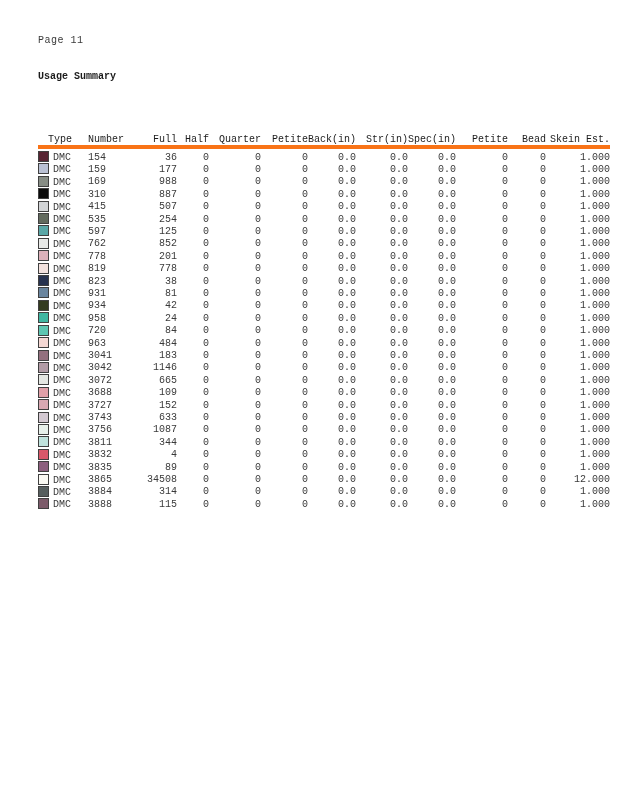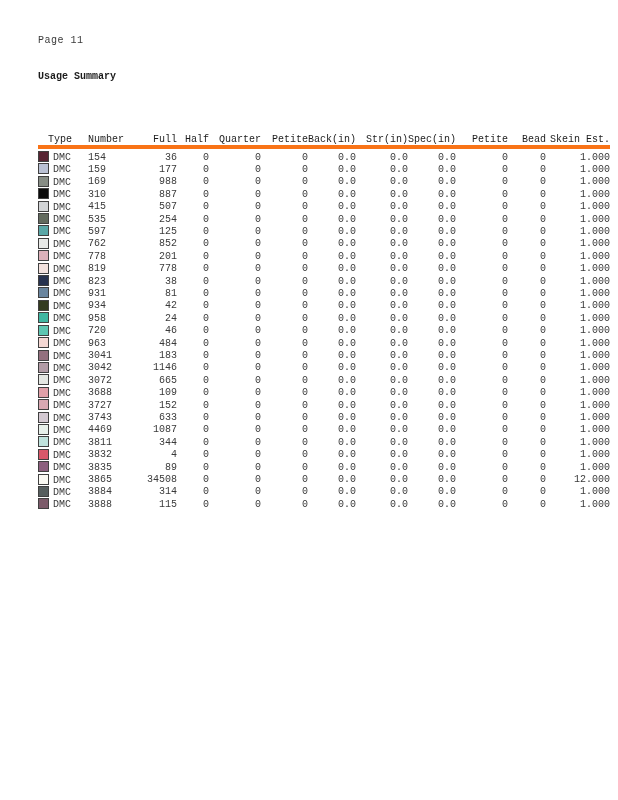--- a/index.html
+++ b/index.html
@@ -277,21 +277,21 @@
           <td class="num">0.0</td>
           <td class="num">0.0</td>
           <td class="num">0.0</td>
           <td class="num">0</td>
           <td class="num">0</td>
           <td class="num">1.000</td>
         </tr>
         <tr>
           <td class="type-cell"><span class="swatch" style="background: rgb(94, 198, 178);"></span><span>DMC</span></td>
           <td>720</td>
-          <td class="num">46</td>
+          <td class="num">84</td>
           <td class="num">0</td>
           <td class="num">0</td>
           <td class="num">0</td>
           <td class="num">0.0</td>
           <td class="num">0.0</td>
           <td class="num">0.0</td>
           <td class="num">0</td>
           <td class="num">0</td>
           <td class="num">1.000</td>
         </tr>
@@ -388,21 +388,21 @@
           <td class="num">0</td>
           <td class="num">0.0</td>
           <td class="num">0.0</td>
           <td class="num">0.0</td>
           <td class="num">0</td>
           <td class="num">0</td>
           <td class="num">1.000</td>
         </tr>
         <tr>
           <td class="type-cell"><span class="swatch" style="background: rgb(231, 240, 234);"></span><span>DMC</span></td>
-          <td>4469</td>
+          <td>3756</td>
           <td class="num">1087</td>
           <td class="num">0</td>
           <td class="num">0</td>
           <td class="num">0</td>
           <td class="num">0.0</td>
           <td class="num">0.0</td>
           <td class="num">0.0</td>
           <td class="num">0</td>
           <td class="num">0</td>
           <td class="num">1.000</td>

